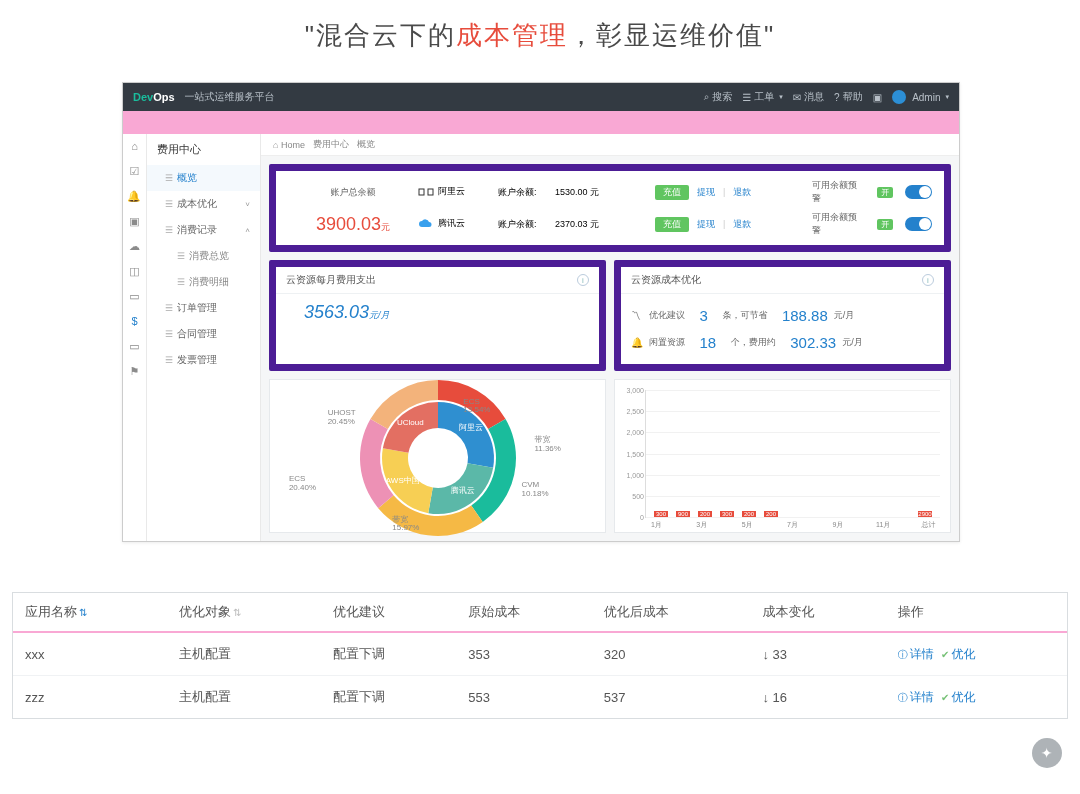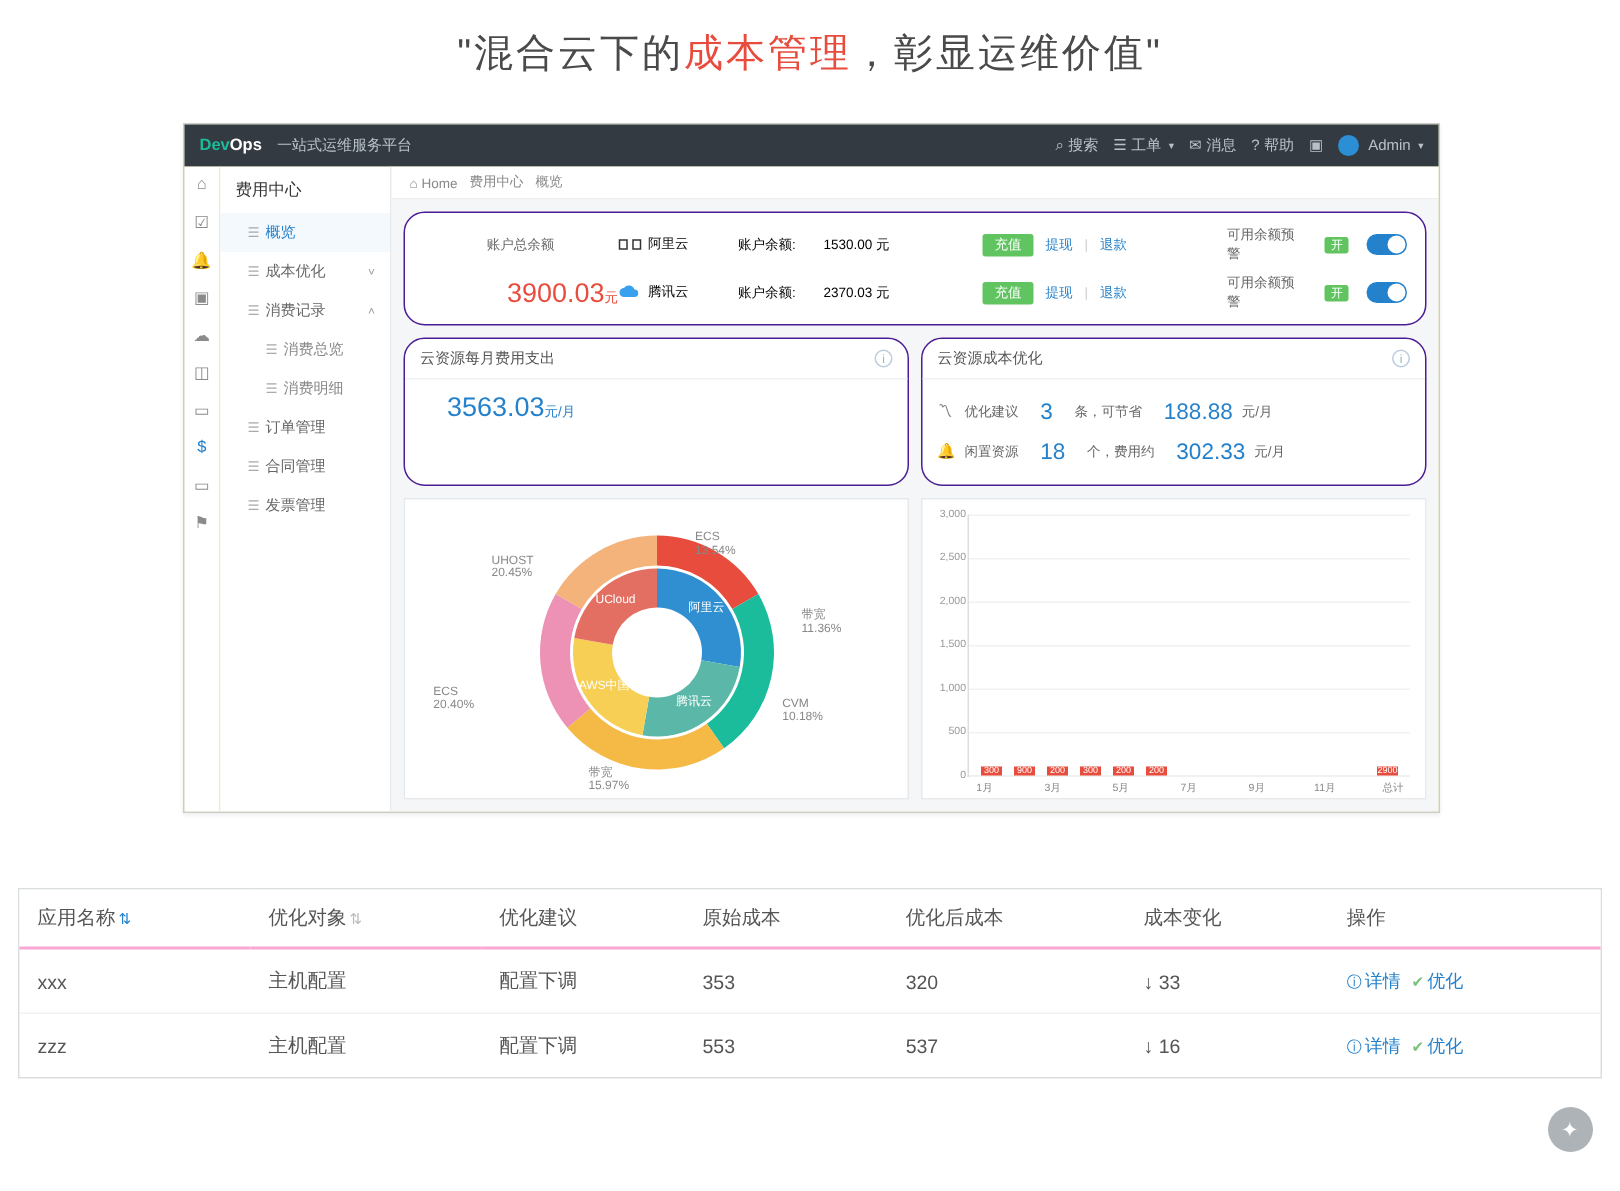--- a/index.html
+++ b/index.html
@@ -3,21 +3,21 @@
 <meta charset="utf-8">
 <style>
   * { box-sizing: border-box; margin: 0; padding: 0; }
   body { font-family: "Helvetica Neue", Arial, "PingFang SC", "Microsoft YaHei", sans-serif; background: #fff; width: 1080px; height: 794px; position: relative; overflow: hidden; }
 
   
   .page-title { text-align: center; font-size: 26px; color: #4a4a4a; padding: 18px 0 10px; font-weight: 400; letter-spacing: 2px;}
   .page-title .accent { color: #e74c3c; }
 
   
-  .frame { position: absolute; left: 122px; top: 82px; width: 838px; height: 460px; border: 1px solid #ccc; background: #fef9c3; box-shadow: 0 1px 3px rgba(0,0,0,.08); display:flex; flex-direction:column;}
+  .frame { position: absolute; left: 122px; top: 82px; width: 838px; height: 460px; border: 1px solid #ccc; background: #f9a8d4; box-shadow: 0 1px 3px rgba(0,0,0,.08); display:flex; flex-direction:column;gap:23px;}
 
   
   .topbar { height: 28px; background: #333a42; color: #c9cfd6; display: flex; align-items: center; font-size: 10px; padding: 0 10px; gap: 10px;}
   .logo { color:#fff; font-weight:bold; font-size:11px; }
   .logo .dev { color: #1abc9c; }
   .topbar .spacer { flex: 1; }
   .topbar .item { display:flex; align-items:center; gap:3px; color:#b8c0c8; cursor:pointer;}
   .topbar .item .caret { font-size:7px; margin-left:2px;}
   .avatar-sm { width:14px; height:14px; border-radius:50%; background:#2c8fd6; display:inline-block; margin-right:3px;}
 
@@ -33,24 +33,24 @@
   .sidemenu li { padding:6px 10px 6px 18px; color:#666; cursor:pointer; display:flex; align-items:center; gap:4px;}
   .sidemenu li.selected { color:#2481cc; background:#f4f9fd;}
   .sidemenu li.sub { padding-left:30px; color:#888;}
   .sidemenu li .exp { margin-left:auto; font-size:8px; color:#999;}
 
   .main { flex:1; background:#f5f6f7; display:flex; flex-direction:column; overflow:hidden;}
   .crumb { height:22px; background:#fff; border-bottom:1px solid #eee; display:flex; align-items:center; font-size:9px; color:#888; padding:0 12px; gap:8px;}
   .content { flex:1; padding:8px; display:flex; flex-direction:column; gap:8px; overflow:hidden;}
 
   
-  .card { background:#fff; border:1px solid #4c1d95; border-radius:14px;}
+  .card { background:#fff; border:7px solid #4c1d95; border-radius:2px;}
   .summary { padding:8px 12px; display:grid; grid-template-columns: 130px 80px 1fr 1fr 120px; row-gap:6px; align-items:center; font-size:9px;}
   .summary .lbl { color:#666; text-align:center;}
-  .summary .big { color:#e74c3c; font-size:18px; font-weight:500; text-align:right;}
+  .summary .big { color:#e74c3c; font-size:18px; font-weight:500; text-align:center;}
   .summary .big .unit { font-size:9px; color:#e74c3c;}
   .cloud-ico { width:16px;height:14px; display:inline-block; vertical-align:middle; margin-right:4px;}
   .rowcells { display:flex; align-items:center; gap:8px;}
   .btn-g { background:#60c560; color:#fff; border-radius:2px; padding:1px 8px; font-size:9px;}
   .lnk { color:#2481cc; cursor:pointer;}
   .sep { color:#ccc;}
   .toggle { width:28px; height:14px; border-radius:7px; background:#2481cc; position:relative; display:inline-block;}
   .toggle::after { content:''; width:12px; height:12px; background:#fff; border-radius:50%; position:absolute; top:1px; right:1px;}
   .toggle-label{ color:#666; margin-right:6px;}
   .toggle-pill { background:#60c560; color:#fff; border-radius:2px; padding:0 4px; font-size:8px; margin-right:4px;}
@@ -241,21 +241,21 @@
           </div>
         </div>
 
         <div class="panels">
           <div class="card panel">
             <div class="phd">
                 <span>云资源每月费用支出</span>
                 <span class="info">i</span>
               </div>
             <div class="pbody" style="display:flex;gap:24px;">
-              <div style="text-align:center;padding-left:18px;">
+              <div style="text-align:center;padding-left:18px;font-style:italic;">
                 <div class="spend-num"><span>3563.03</span><span class="u">元/月</span></div>
               </div>
             </div>
           </div>
           <div class="card panel">
             <div class="phd">
                 <span>云资源成本优化</span>
                 <span class="info">i</span>
               </div>
             <div class="pbody">

